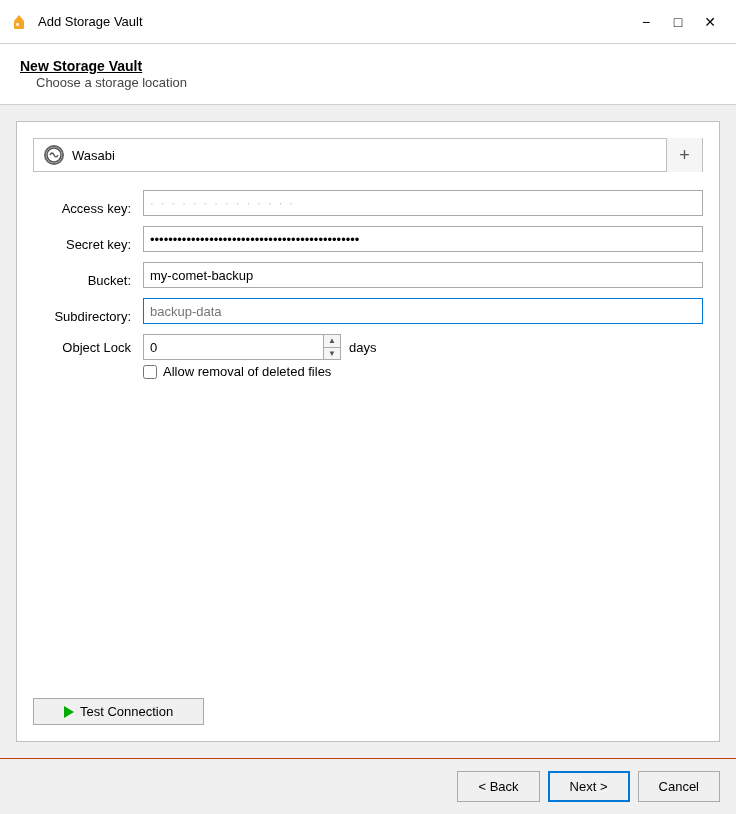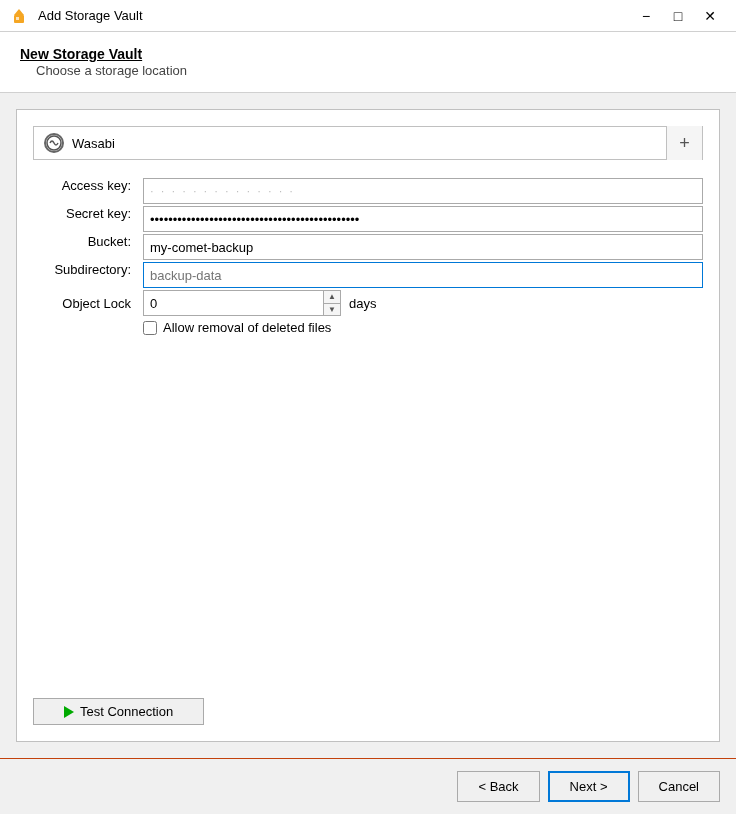--- a/index.html
+++ b/index.html
@@ -14,21 +14,21 @@
       flex-direction: column;
     }
 
     
     .title-bar {
       display: flex;
       align-items: center;
       background: #ffffff;
       padding: 8px 12px;
       border-bottom: 1px solid #d0d0d0;
-      height: 32px;
+      height: 44px;
       flex-shrink: 0;
     }
     .title-bar-icon {
       width: 18px;
       height: 18px;
       margin-right: 8px;
       flex-shrink: 0;
     }
     .title-bar-text {
       flex: 1;
@@ -132,22 +132,22 @@
       color: #555;
       display: flex;
       align-items: center;
       justify-content: center;
       flex-shrink: 0;
     }
 
     
     .form-row {
       display: flex;
-      align-items: flex-start;
-      margin-bottom: 2px;
+      align-items: flex-end;
+      margin-bottom: 10px;
     }
     .form-label {
       width: 110px;
       text-align: right;
       padding-right: 12px;
       font-size: 13px;
       color: #000;
       flex-shrink: 0;
     }
     .form-input {

